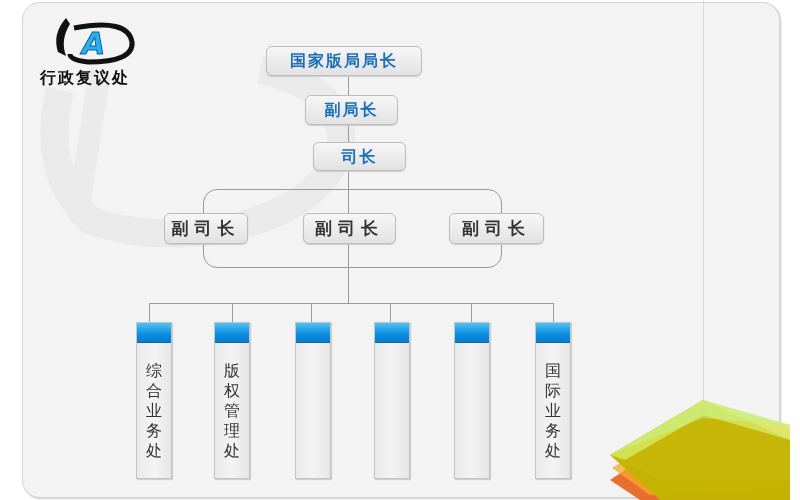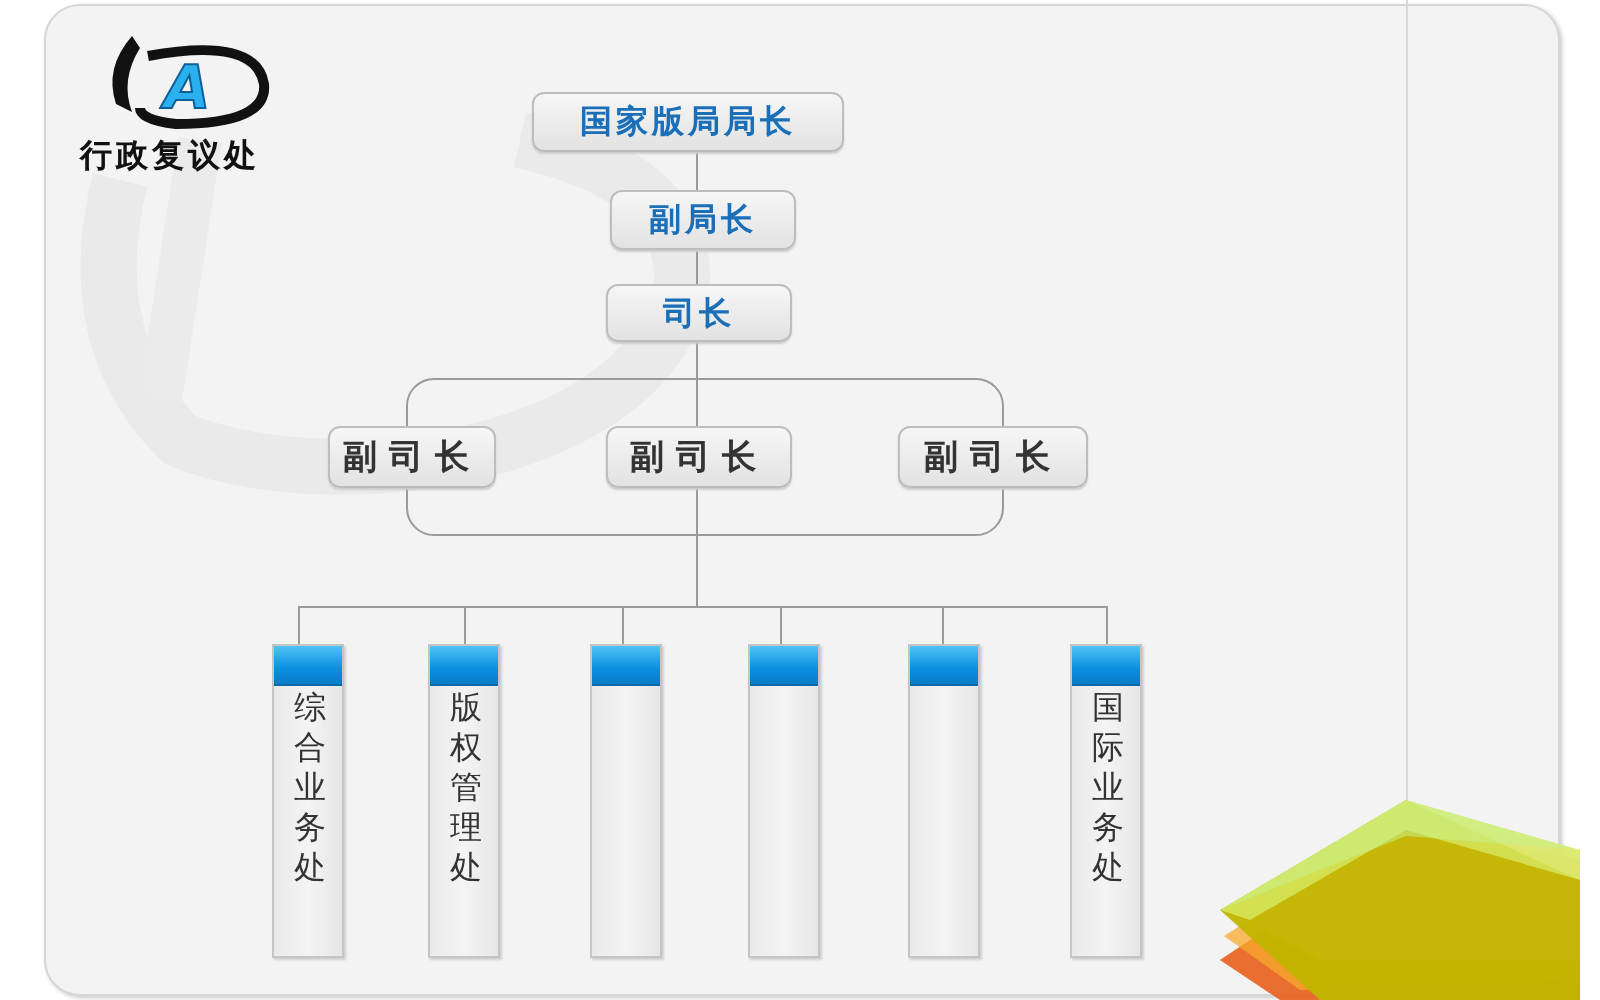--- a/index.html
+++ b/index.html
@@ -9,21 +9,21 @@
   .watermark{position:absolute;left:20px;top:30px;width:340px;height:220px;opacity:0.55;}
   .logo{position:absolute;left:48px;top:12px;width:90px;height:55px;}
   .logo-text{position:absolute;left:40px;top:68px;font-size:16px;font-weight:bold;color:#111;letter-spacing:2px;}
   .node{position:absolute;border:1px solid #bdbdbd;border-radius:6px;background:linear-gradient(#f6f6f6,#e2e2e2);box-shadow:0 1px 1px #ccc;text-align:center;font-weight:bold;}
   .node.blue{color:#1a6fb8;font-size:16px;letter-spacing:2px;}
   .node.dark{color:#333;font-size:17px;letter-spacing:6px;font-family:Liberation Serif, serif;}
   .line{position:absolute;background:#9a9a9a;}
   .bracket{position:absolute;border:1px solid #9a9a9a;border-radius:14px;}
   .dept{position:absolute;top:322px;width:34px;height:155px;border:1px solid #c4c4c4;background:linear-gradient(90deg,#e9e9e9,#f4f4f4,#e6e6e6);box-shadow:1px 1px 1px #cfcfcf;}
   .dept-head{height:19px;background:linear-gradient(#4fc3f7,#0a8ee0 60%,#0b7cc7);border-bottom:1px solid #0a6aa8;}
-  .dept-label{font-size:16px;color:#333;line-height:20px;text-align:right;width:18px;margin:2px auto 0;word-break:break-all;font-family:Liberation Mono, monospace;}
+  .dept-label{font-size:16px;color:#333;line-height:20px;text-align:center;width:18px;margin:18px auto 0;word-break:break-all;}
   .deco{position:absolute;left:0;top:0;}
 </style>
 </head>
 <body>
 
 <div class="panel"></div>
 <div class="vline-right"></div>
 
 <svg class="watermark" viewBox="0 0 340 220">
   <path d="M40 60 Q20 140 70 190 Q120 210 200 200 Q300 180 320 120 Q330 60 240 40" fill="none" stroke="#e3e3e3" stroke-width="28"></path>
@@ -38,21 +38,21 @@
 <div class="logo-text">行政复议处</div>
 
 <div class="line" style="left:348px;top:75px;width:1px;height:20px;"></div>
 <div class="line" style="left:348px;top:124px;width:1px;height:18px;"></div>
 <div class="line" style="left:348px;top:170px;width:1px;height:133px;"></div>
 
 <div class="bracket" style="left:203px;top:189px;width:297px;height:77px;"></div>
 
 <div class="node blue" style="left:266px;top:46px;width:154px;height:28px;line-height:28px;">国家版局局长</div>
 <div class="node blue" style="left:305px;top:95px;width:91px;height:28px;line-height:28px;">副局长</div>
-<div class="node blue" style="left:303px;top:142px;width:91px;height:27px;line-height:27px;">司长</div>
+<div class="node blue" style="left:313px;top:142px;width:91px;height:27px;line-height:27px;">司长</div>
 
 <div class="node dark" style="left:164px;top:213px;width:82px;height:29px;line-height:29px;">副司长</div>
 <div class="node dark" style="left:303px;top:213px;width:91px;height:29px;line-height:29px;">副司长</div>
 <div class="node dark" style="left:449px;top:213px;width:93px;height:29px;line-height:29px;">副司长</div>
 
 <div class="line" style="left:149px;top:303px;width:405px;height:1px;"></div>
 <div class="line" style="left:149px;top:303px;width:1px;height:19px;"></div>
 <div class="line" style="left:232px;top:303px;width:1px;height:19px;"></div>
 <div class="line" style="left:311px;top:303px;width:1px;height:19px;"></div>
 <div class="line" style="left:390px;top:303px;width:1px;height:19px;"></div>

